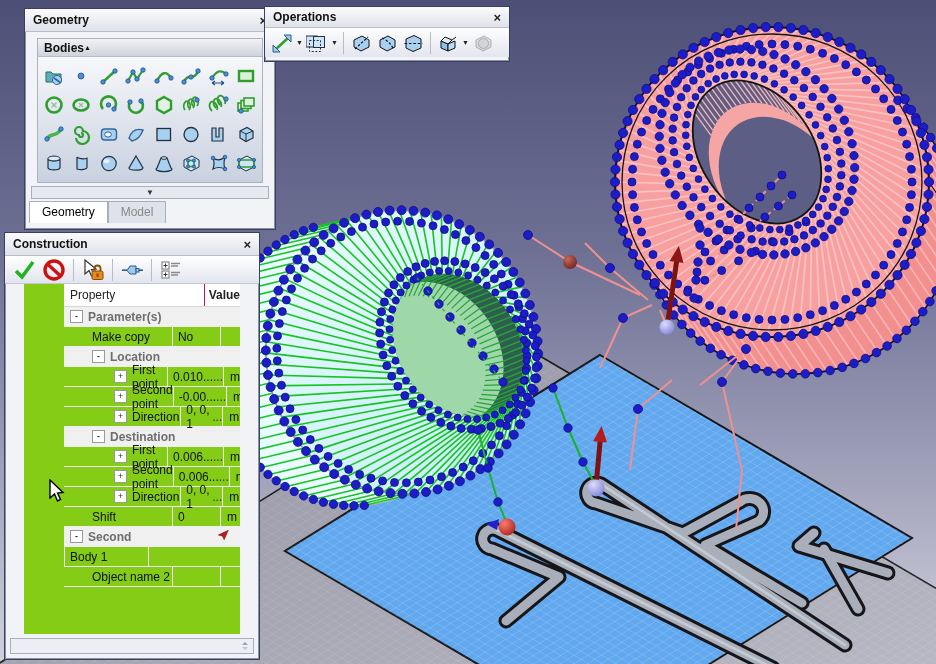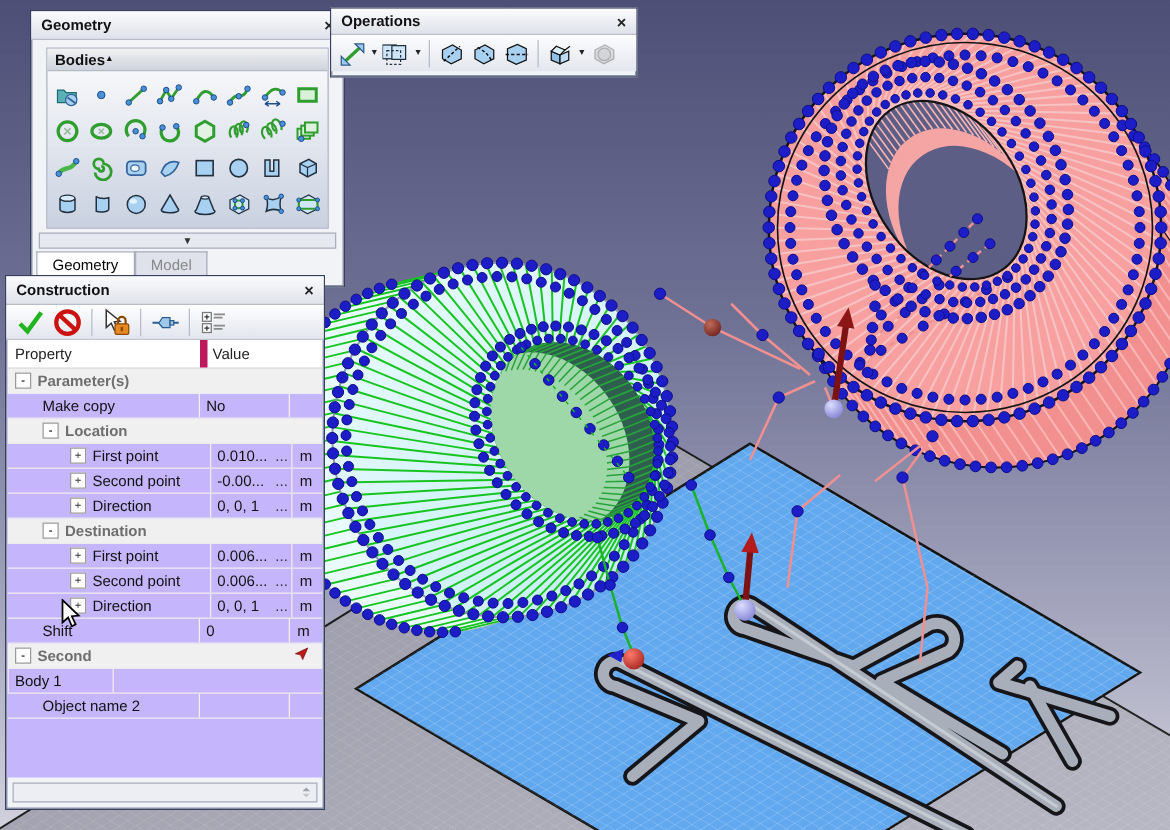--- a/index.html
+++ b/index.html
@@ -26,28 +26,28 @@
   .tabs{display:flex;margin:2px 0 0 4px;}
   .tab{padding:3px 12px 4px 12px;border:1px solid #a9aebc;border-bottom:none;background:#dfe2ea;color:#888;}
   .tab.active{background:#fff;color:#000;}
   
   #ops{left:264px;top:6px;width:244px;height:54px;}
   .ops-row{display:flex;align-items:center;height:29px;padding:0 4px;background:linear-gradient(180deg,#fdfdfe,#e3e6ee);}
   .oicon{width:26px;height:24px;display:flex;align-items:center;justify-content:center;}
   .caret{width:9px;height:24px;display:flex;align-items:center;justify-content:center;font-size:7px;color:#222;}
   .vsep{width:1px;height:22px;background:#b7bcc8;margin:0 4px;}
   
-  #cons{left:4px;top:220px;width:254px;height:426px;display:flex;flex-direction:column;}
+  #cons{left:4px;top:232px;width:254px;height:426px;display:flex;flex-direction:column;}
   .cons-toolbar{height:27px;display:flex;align-items:center;padding:0 4px;
                 background:linear-gradient(180deg,#ffffff,#e2e5ee);border-bottom:1px solid #c2c6d2;}
   .cicon{width:30px;height:24px;display:flex;align-items:center;justify-content:center;}
-  .table{flex:1;background:#c4b5fd;margin:0 1px;position:relative;overflow:hidden;}
+  .table{flex:1;background:#84cc16;margin:0 19px;position:relative;overflow:hidden;padding-left:40px;}
   .thead{display:flex;height:22px;align-items:center;border-bottom:1px solid #d8d8d8;background:#fff;}
   .thead .c1{width:148px;padding-left:6px;color:#222;}
-  .thead .c2{flex:1;padding-left:4px;color:#222;border-left:6px solid #be185d;height:100%;display:flex;align-items:center;}
+  .thead .c2{flex:1;padding-left:4px;color:#222;border-left:1px solid #be185d;height:100%;display:flex;align-items:center;font-weight:bold;}
   .trow{display:flex;height:19px;align-items:center;border-bottom:1px solid #eeeeee;font-size:12px;}
   .trow.group{background:#f0f0f1;font-weight:bold;color:#6e6e6e;}
   .cell-name{width:148px;display:flex;align-items:center;height:100%;}
   .cell-val{width:58px;padding-left:5px;height:100%;display:flex;align-items:center;border-left:1px solid #f0f0f0;}
   .cell-dots{width:20px;text-align:center;color:#333;}
   .cell-unit{width:24px;padding-left:6px;border-left:1px solid #f0f0f0;height:100%;display:flex;align-items:center;}
   .expbox{width:11px;height:11px;border:1px solid #9a9a9a;background:#fff;color:#333;
           font-size:9px;line-height:9px;display:flex;align-items:center;justify-content:center;margin-right:5px;flex:none;}
   .bstrip{height:14px;margin:4px 5px 5px 5px;background:#eceef3;border:1px solid #a9aebc;
           display:flex;align-items:center;justify-content:flex-end;padding-right:2px;}

